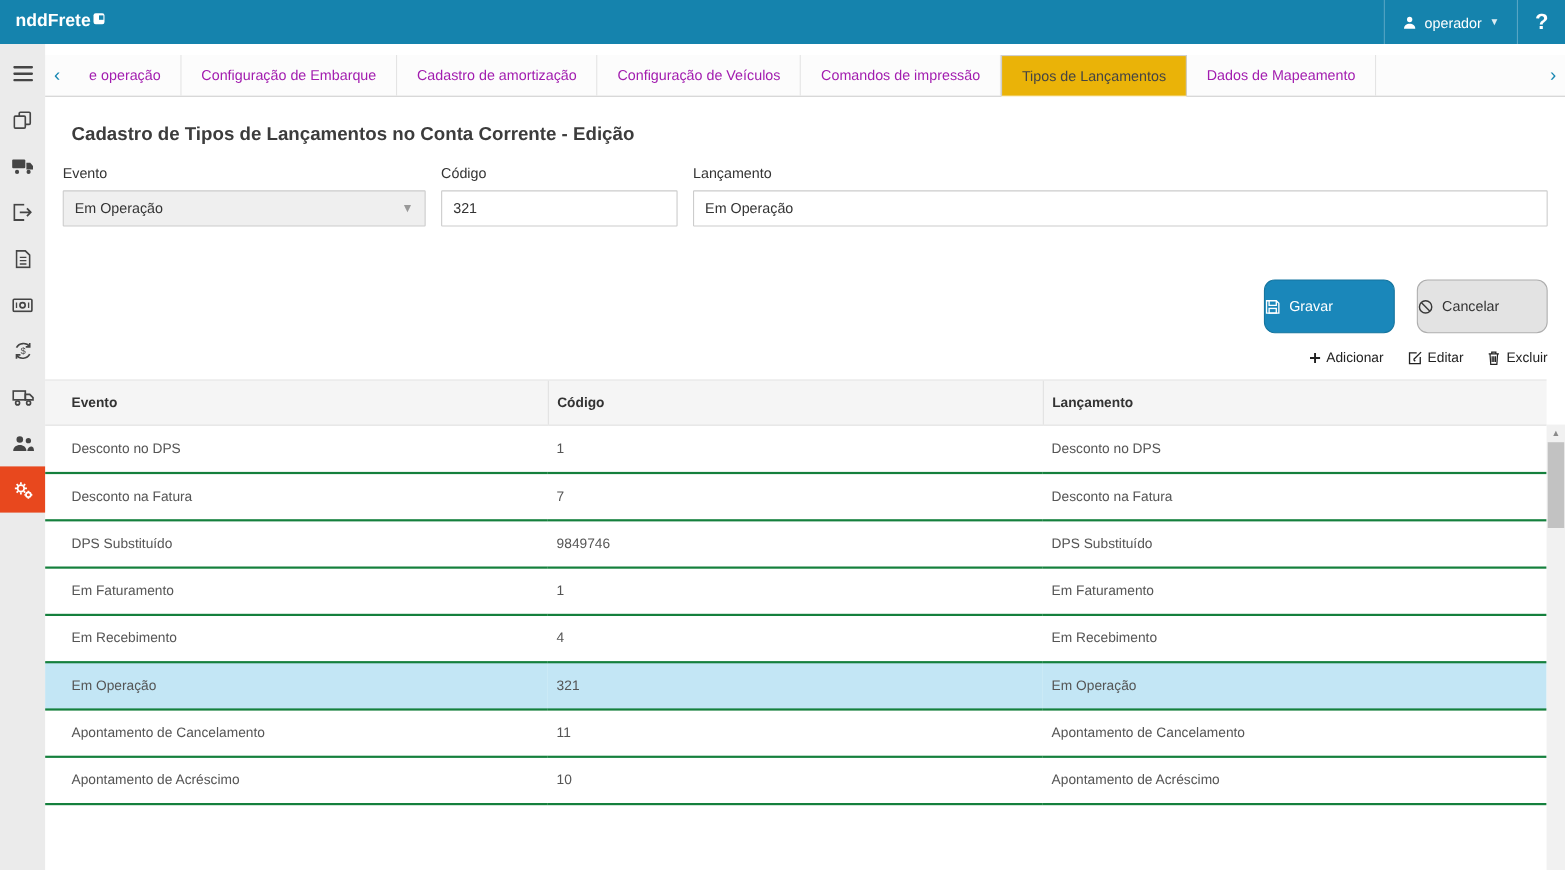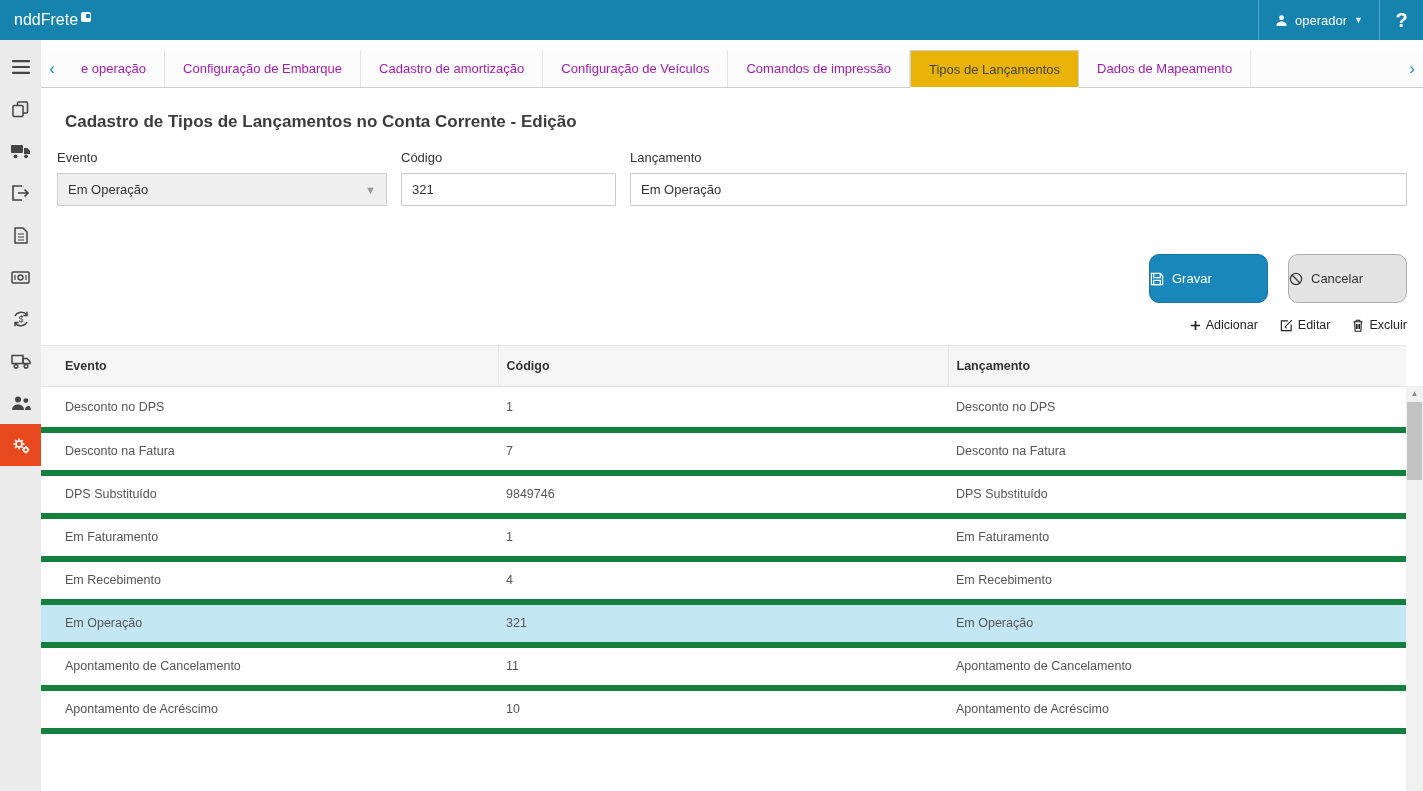--- a/index.html
+++ b/index.html
@@ -2,21 +2,21 @@
 <html><head>
 <meta charset="utf-8">
 <style>
   *{box-sizing:border-box;margin:0;padding:0}
   html,body{width:1423px;height:791px;overflow:hidden;background:#fff;
     font-family:"Liberation Sans",sans-serif;position:relative}
 
   
   .topbar{height:40px;background:#1583ad;color:#fff;display:flex;
     align-items:center;justify-content:space-between;padding-left:14px}
-  .brand{display:flex;align-items:flex-start;font-weight:normal;font-size:16px;cursor:default}
+  .brand{display:flex;align-items:flex-start;font-weight:bold;font-size:16px;cursor:default}
   .brand .flag{width:10px;height:10px;background:#fff;border-radius:2px;margin:1px 0 0 3px;position:relative}
   .brand .flag::after{content:"";position:absolute;right:1.5px;top:1.5px;width:4px;height:4px;background:#1583ad}
   .topbar-right{display:flex;height:40px;align-items:stretch}
   .user-menu{display:flex;align-items:center;gap:7px;padding:0 16px;font-size:13px;
     border-left:1px solid rgba(255,255,255,.28);cursor:pointer}
   .chev{font-size:9px;opacity:.85}
   .help-btn{width:44px;display:flex;align-items:center;justify-content:center;
     border-left:1px solid rgba(255,255,255,.28);font-size:20px;font-weight:bold;cursor:pointer}
 
   
@@ -66,21 +66,21 @@
   .action-link{display:flex;align-items:center;gap:5px;font-size:12.5px;color:#222;cursor:pointer}
 
   
   .table-wrap{position:relative;flex:1;margin-top:13px}
   table{width:calc(100% - 17px);border-collapse:collapse;table-layout:fixed}
   thead th{background:#f5f5f5;border-top:1px solid #e2e2e2;border-bottom:1px solid #e2e2e2;
     height:41px;text-align:left;font-size:12.5px;color:#333;padding:0 8px}
   thead th + th{border-left:1px solid #e2e2e2}
   th.col-evento,td.col-evento{width:457px;padding-left:24px}
   th.col-codigo{width:450px}
-  tbody td{height:43px;border-bottom:6px solid #15803d;font-size:12.5px;color:#555;padding:0 8px}
+  tbody td{height:43px;border-bottom:2px solid #15803d;font-size:12.5px;color:#555;padding:0 8px}
   tr.selected td{background:#c3e6f5}
   tbody tr{cursor:pointer}
 
   
   .vscroll{position:absolute;top:41px;right:0;bottom:0;width:17px;background:#f1f1f1}
   .varrow{height:15px;display:flex;align-items:center;justify-content:center;
     color:#8a8a8a;font-size:8px;cursor:pointer}
   .vthumb{position:absolute;top:16px;left:1px;width:15px;height:78px;background:#c2c2c2;cursor:grab}
 </style>
 </head>

